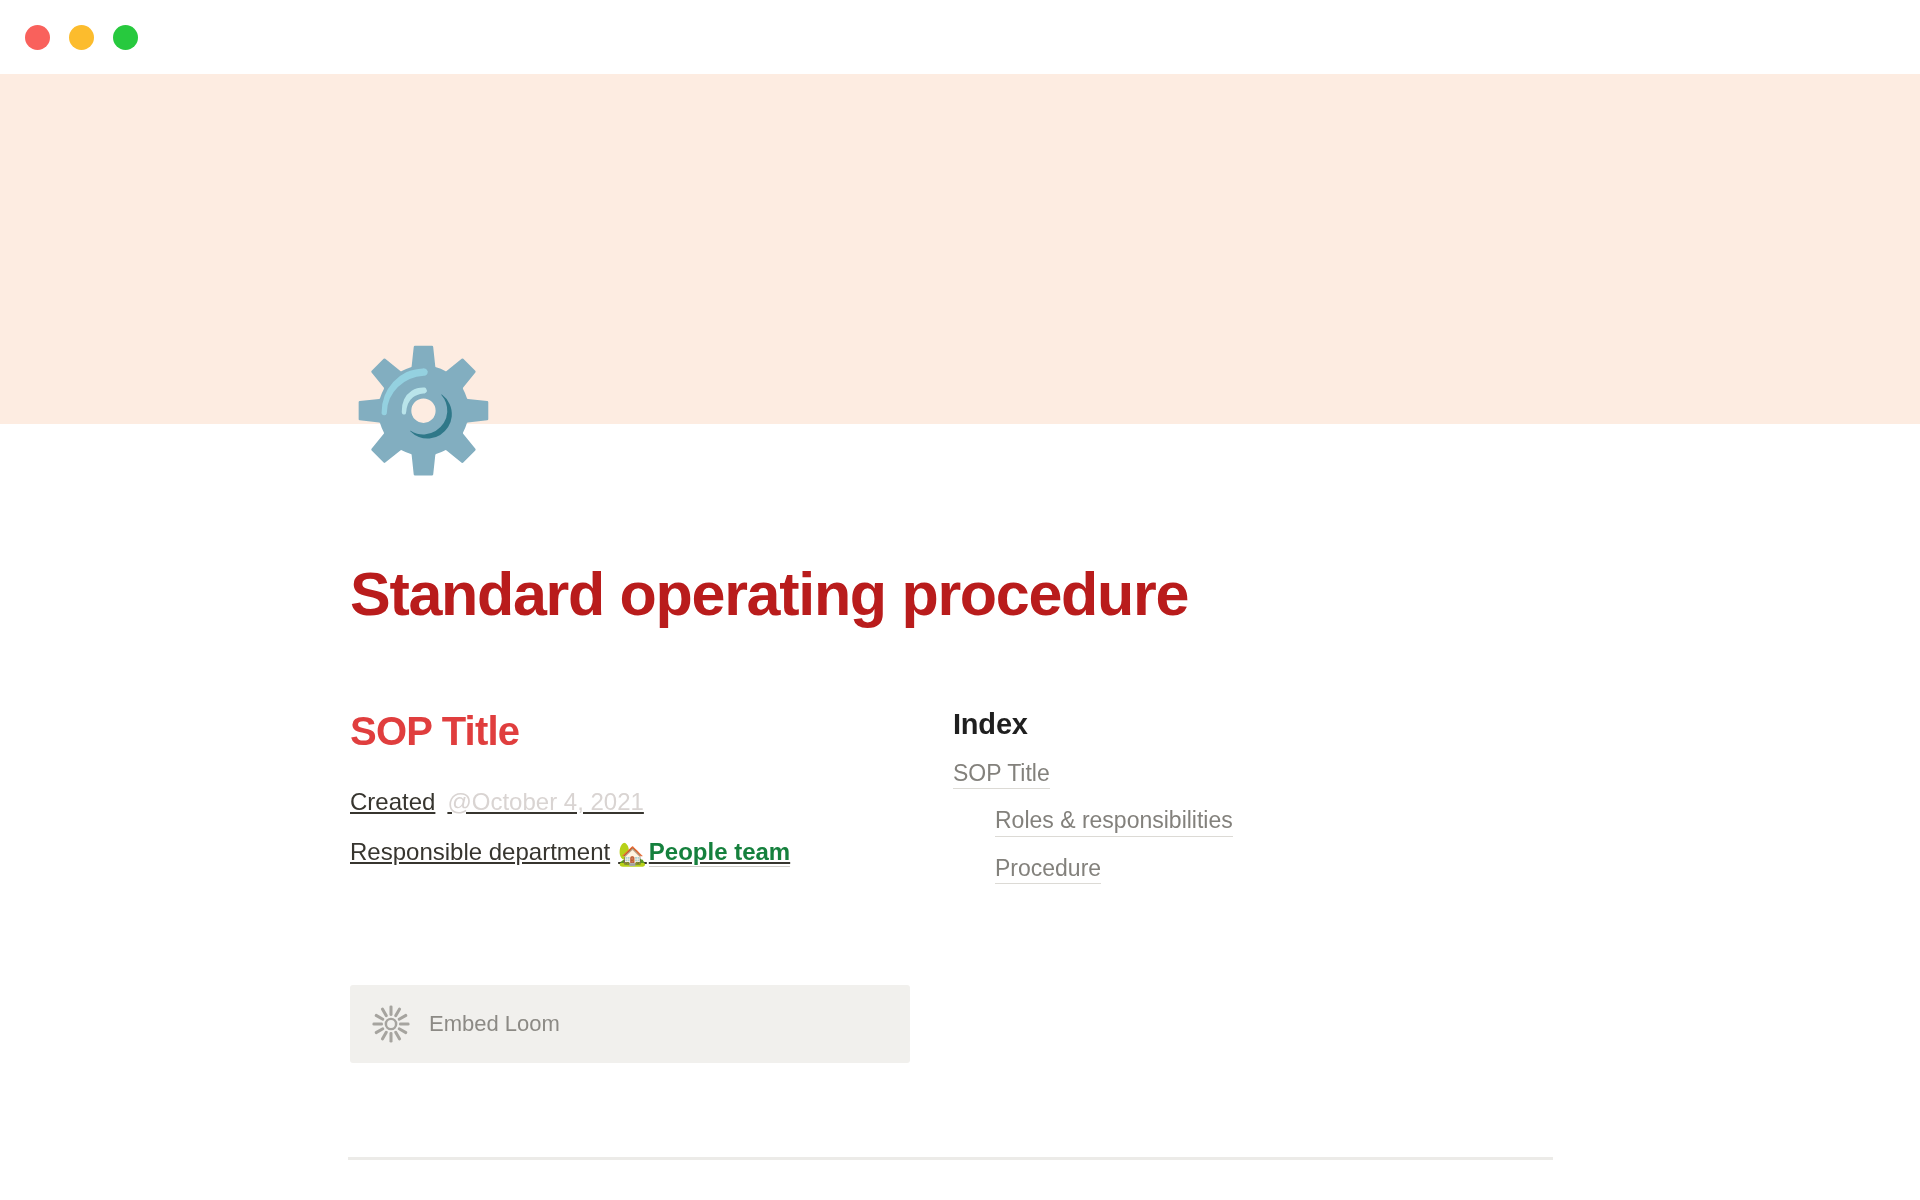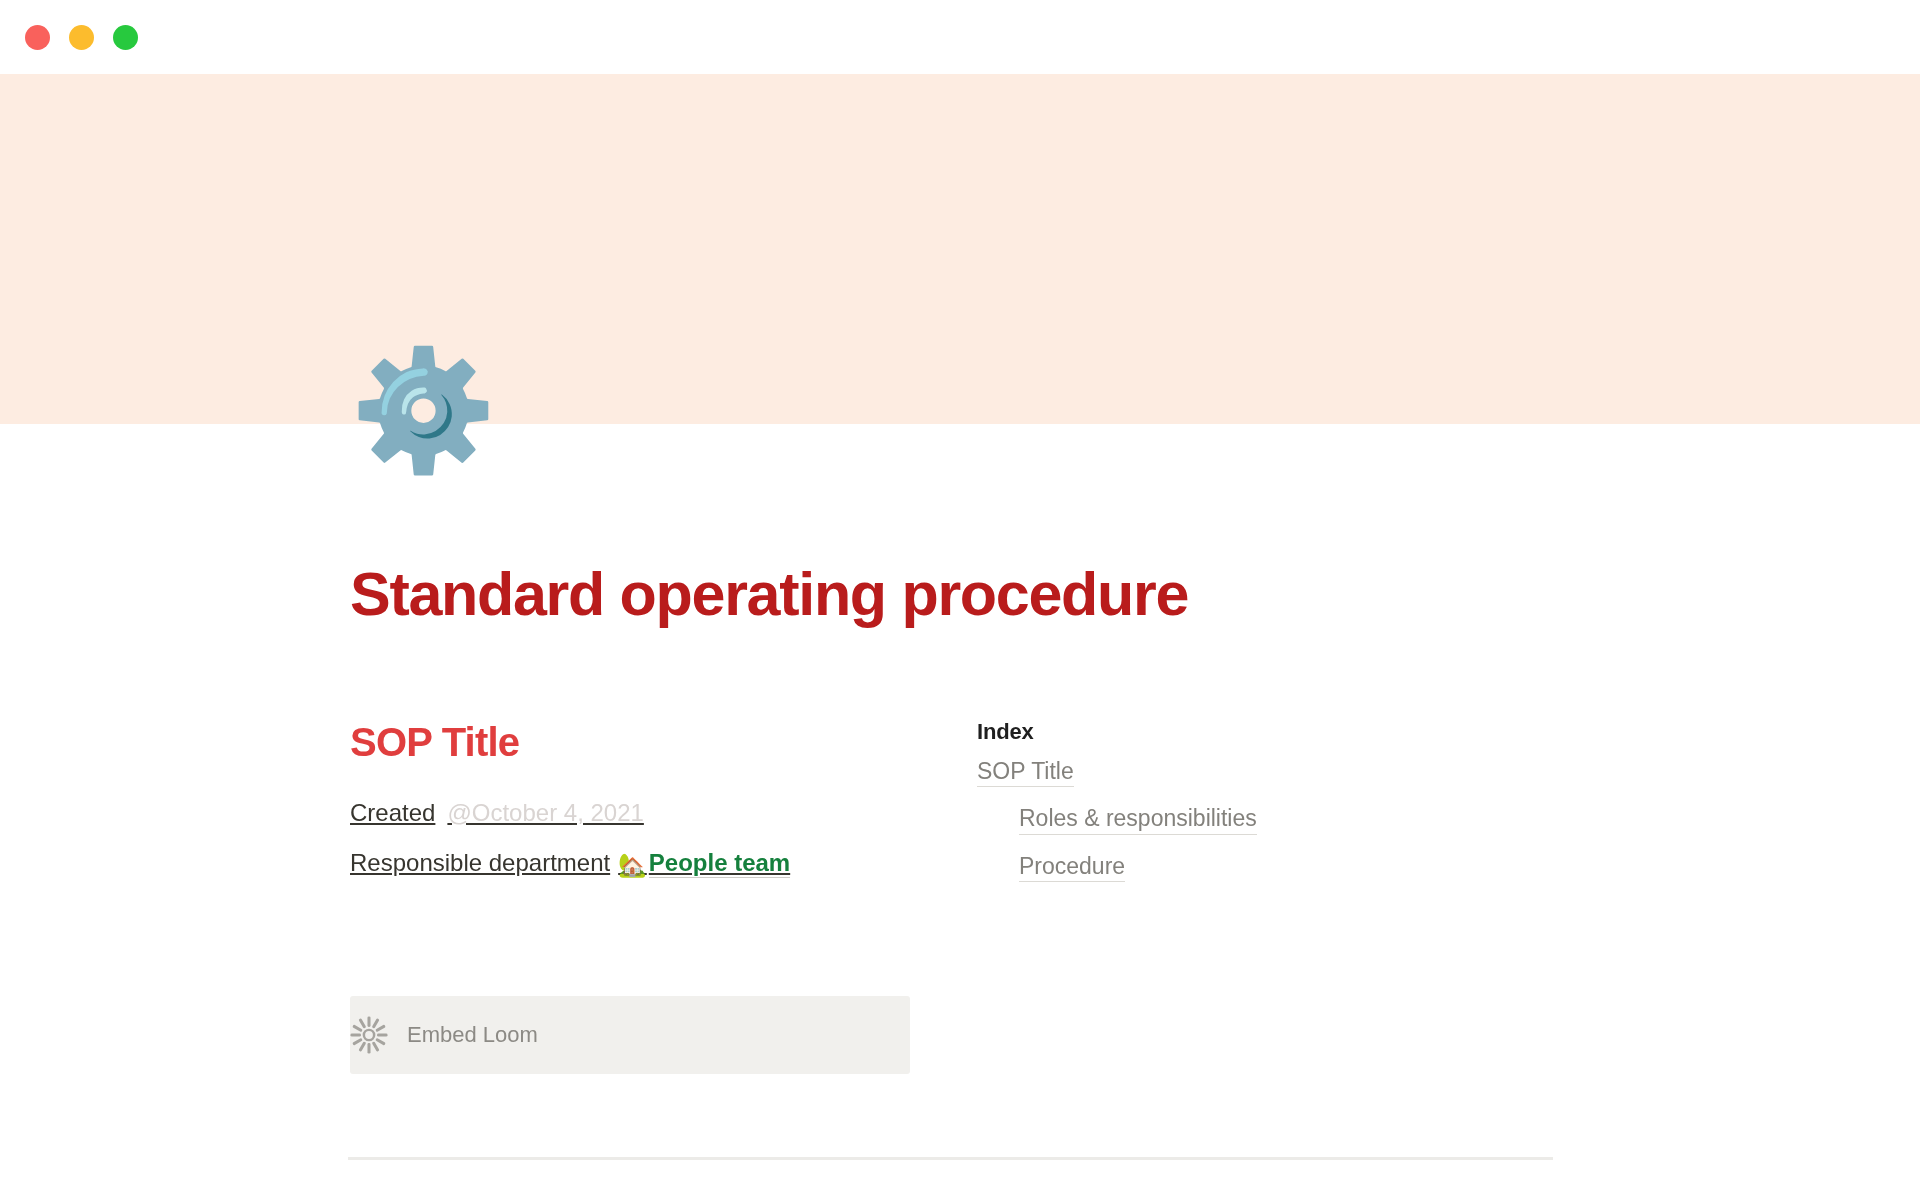--- a/index.html
+++ b/index.html
@@ -81,25 +81,24 @@
     font-size: 61px;
     font-weight: bold;
     letter-spacing: -1.3px;
     color: #b91c1c;
     white-space: nowrap;
   }
 
   
   .columns {
     position: absolute;
-    top: 295px;
+    top: 284px;
     left: 350px;
     width: 1210px;
     display: flex;
-    gap: 24px;
   }
 
   .col-left  { width: 560px; flex: 0 0 560px; }
   .col-right { width: 650px; flex: 0 0 650px; padding-left: 43px; }
 
   .sop-heading {
     font-size: 40px;
     font-weight: bold;
     color: #e03e3e;
     letter-spacing: -0.8px;
@@ -137,40 +136,41 @@
 
   
   .embed-block {
     margin-top: 113px;
     width: 560px;
     height: 78px;
     background: #f1f0ed;
     border-radius: 3px;
     display: flex;
     align-items: center;
+    padding-left: 22px;
     cursor: pointer;
   }
   .loom-icon {
     width: 38px;
     height: 38px;
     flex: 0 0 38px;
     margin-right: 19px;
   }
   .embed-label {
     font-size: 22px;
     color: #8c8a85;
   }
 
   
   .index-title {
-    font-size: 22px;
+    font-size: 29px;
     font-weight: bold;
     color: #1f1f1f;
     letter-spacing: -0.2px;
-    margin-bottom: 14px;
+    margin-bottom: 20px;
   }
   .index-list { list-style: none; }
   .index-item { margin-bottom: 19px; }
   .index-link {
     font-size: 23px;
     color: #83817c;
     border-bottom: 1px solid #dcdad5;
     text-decoration: none;
     cursor: pointer;
     display: inline-block;

